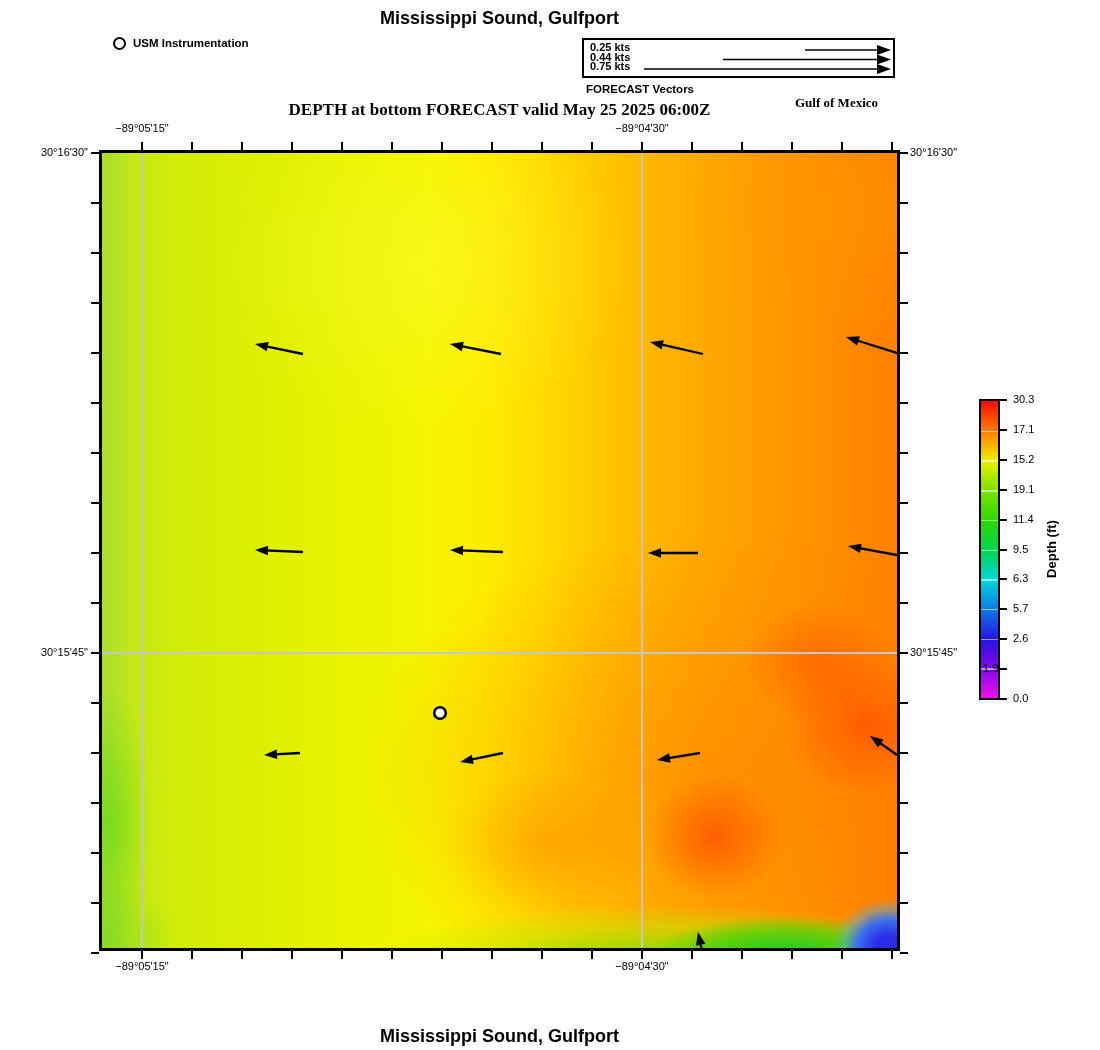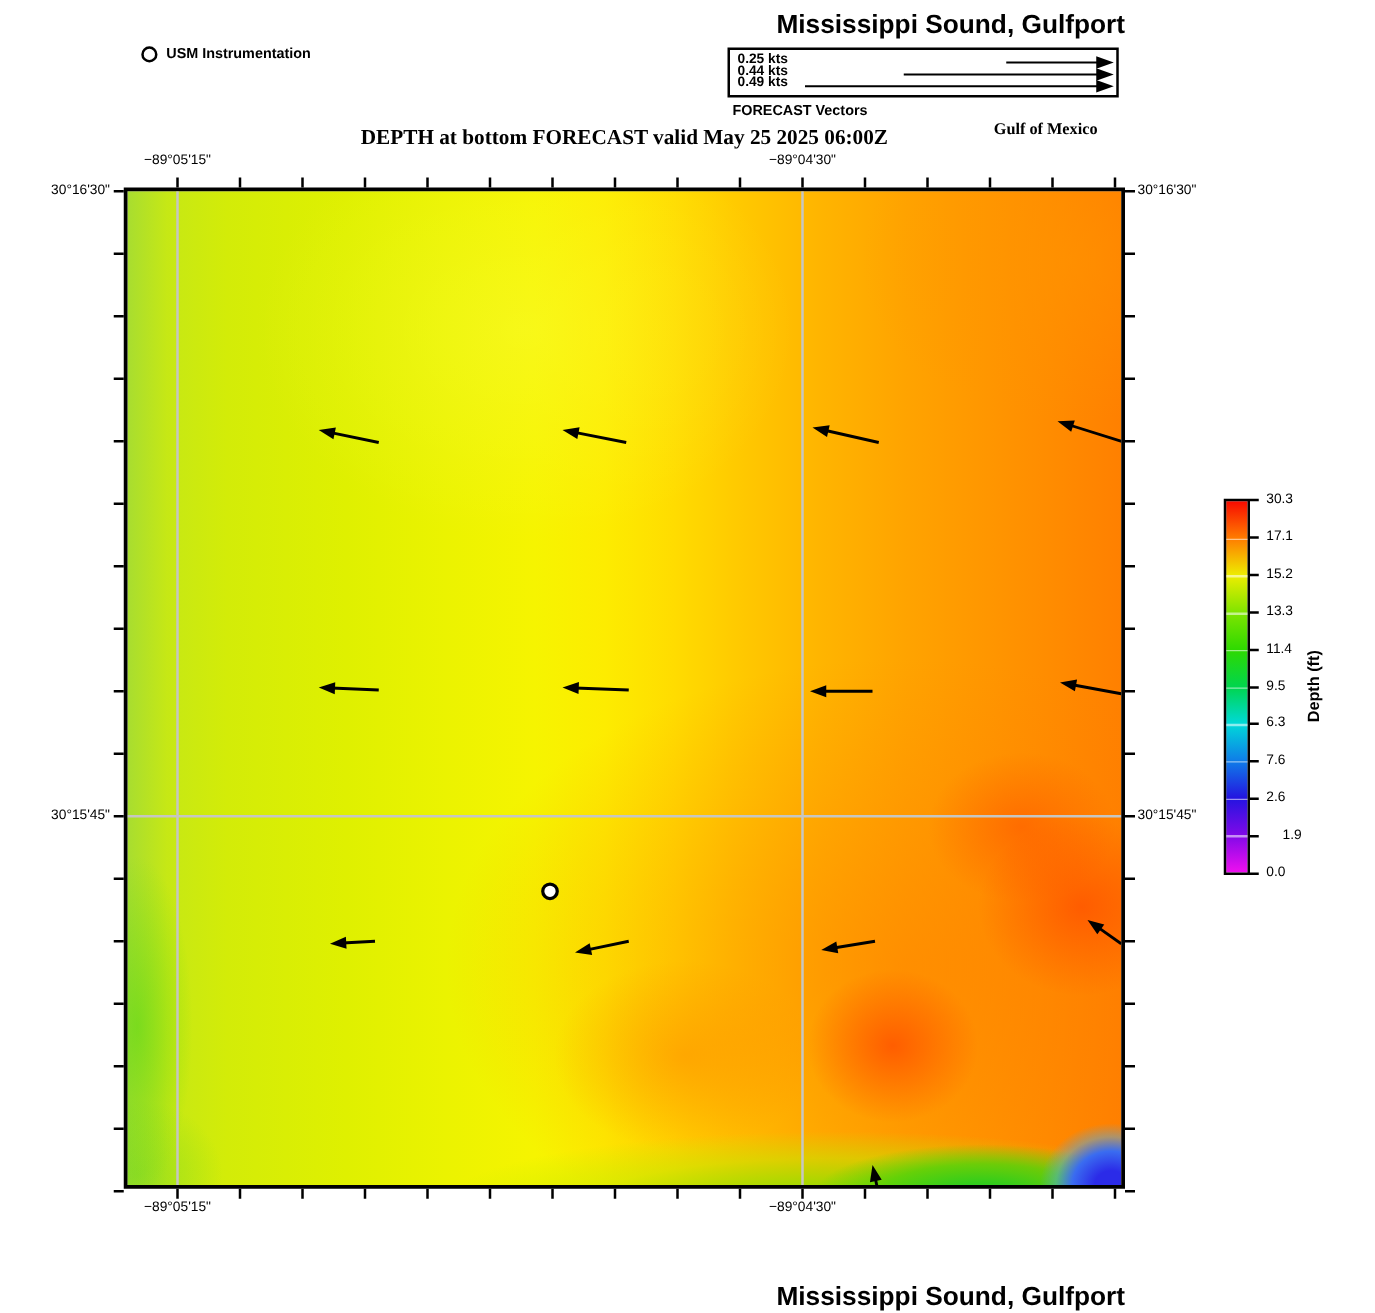--- a/index.html
+++ b/index.html
@@ -1,21 +1,21 @@
 <!DOCTYPE html>
 <html><head>
 <meta charset="utf-8">
 <style>
   html,body{margin:0;padding:0;}
   body{
     width:1100px;height:1050px;position:relative;background:#ffffff;
     font-family:"Liberation Sans", sans-serif;color:#000;overflow:hidden;
   }
   .abs{position:absolute;}
-  .title{font-weight:bold;font-size:21px;text-align:right;}
+  .title{font-weight:bold;font-size:18px;text-align:center;}
   .subtitle{font-family:"Liberation Serif", serif;font-weight:bold;font-size:17px;text-align:center;}
   .region-label{font-family:"Liberation Serif", serif;font-weight:bold;font-size:13px;}
   .small-bold{font-weight:bold;font-size:11.5px;}
   .axis-label{font-size:11px;white-space:nowrap;}
   #usm-circle{width:9px;height:9px;border:2.6px solid #000;border-radius:50%;background:#fff;}
   #vector-legend-box{border:2px solid #000;background:#fff;}
   .kts-label{position:absolute;left:6px;font-weight:bold;font-size:11px;line-height:9.5px;white-space:nowrap;}
   #map-frame{
     border:3px solid #000;
     background:
@@ -55,21 +55,21 @@
   <svg id="legend-arrow-svg" width="309" height="36" style="position:absolute;left:0;top:0;">
       <line x1="221" y1="10" x2="296" y2="10" stroke="#000" stroke-width="1.6"></line>
       <polygon points="307,10 293,15 293,5" fill="#000"></polygon>
       <line x1="139" y1="19.5" x2="296" y2="19.5" stroke="#000" stroke-width="1.6"></line>
       <polygon points="307,19.5 293,24.5 293,14.5" fill="#000"></polygon>
       <line x1="60" y1="29" x2="296" y2="29" stroke="#000" stroke-width="1.6"></line>
       <polygon points="307,29 293,34 293,24" fill="#000"></polygon>
     </svg>
 <div class="kts-label" style="top: 3px;">0.25 kts</div>
     <div class="kts-label" style="top: 12.5px;">0.44 kts</div>
-    <div class="kts-label" style="top: 22px;">0.49 kts</div>
+    <div class="kts-label" style="top: 22px;">0.75 kts</div>
   </div>
 <div class="abs small-bold" style="left:586px;top:83px;">FORECAST Vectors</div>
 
 <div class="abs subtitle" style="left:99px;top:100px;width:801px;">DEPTH at bottom FORECAST valid May 25 2025 06:00Z</div>
 
 <div class="abs region-label" style="left:795px;top:95px;">Gulf of Mexico</div>
 
 <div id="map-frame" class="abs" style="left:99px;top:150px;width:795px;height:795px;">
   <svg id="map-overlay-svg" viewBox="0 0 795 795" width="795" height="795" style="position:absolute;left:0;top:0;">
       <line x1="40" y1="0" x2="40" y2="795" stroke="#c6c6c2" stroke-width="2"></line>
@@ -196,31 +196,31 @@
     <div class="cb-div" style="top: 90%;"></div>
   </div>
 <div id="cb-ticks">
     <div class="cb-tick" style="left: 1000px; top: 399px;"></div>
     <div class="cb-tick-label" style="left: 1013px; top: 393px;">30.3</div>
     <div class="cb-tick" style="left: 1000px; top: 428.9px;"></div>
     <div class="cb-tick-label" style="left: 1013px; top: 422.9px;">17.1</div>
     <div class="cb-tick" style="left: 1000px; top: 458.8px;"></div>
     <div class="cb-tick-label" style="left: 1013px; top: 452.8px;">15.2</div>
     <div class="cb-tick" style="left: 1000px; top: 488.7px;"></div>
-    <div class="cb-tick-label" style="left: 1013px; top: 482.7px;">13.3</div>
+    <div class="cb-tick-label" style="left: 1013px; top: 482.7px;">19.1</div>
     <div class="cb-tick" style="left: 1000px; top: 518.6px;"></div>
     <div class="cb-tick-label" style="left: 1013px; top: 512.6px;">11.4</div>
     <div class="cb-tick" style="left: 1000px; top: 548.5px;"></div>
     <div class="cb-tick-label" style="left: 1013px; top: 542.5px;">9.5</div>
     <div class="cb-tick" style="left: 1000px; top: 578.4px;"></div>
     <div class="cb-tick-label" style="left: 1013px; top: 572.4px;">6.3</div>
     <div class="cb-tick" style="left: 1000px; top: 608.3px;"></div>
-    <div class="cb-tick-label" style="left: 1013px; top: 602.3px;">7.6</div>
+    <div class="cb-tick-label" style="left: 1013px; top: 602.3px;">5.7</div>
     <div class="cb-tick" style="left: 1000px; top: 638.2px;"></div>
     <div class="cb-tick-label" style="left: 1013px; top: 632.2px;">2.6</div>
     <div class="cb-tick" style="left: 1000px; top: 668.1px;"></div>
-    <div class="cb-tick-label" style="left: 1026px; top: 662.1px;">1.9</div>
+    <div class="cb-tick-label" style="left: 983px; top: 662.1px;">1.9</div>
     <div class="cb-tick" style="left: 1000px; top: 698px;"></div>
     <div class="cb-tick-label" style="left: 1013px; top: 692px;">0.0</div>
   </div>
 <div id="cb-axis-label" class="abs" style="left:1051px;top:549px;">Depth (ft)</div>
 
 <div class="abs title" style="left:99px;top:1026px;width:801px;">Mississippi Sound, Gulfport</div>
 
 </body></html>

